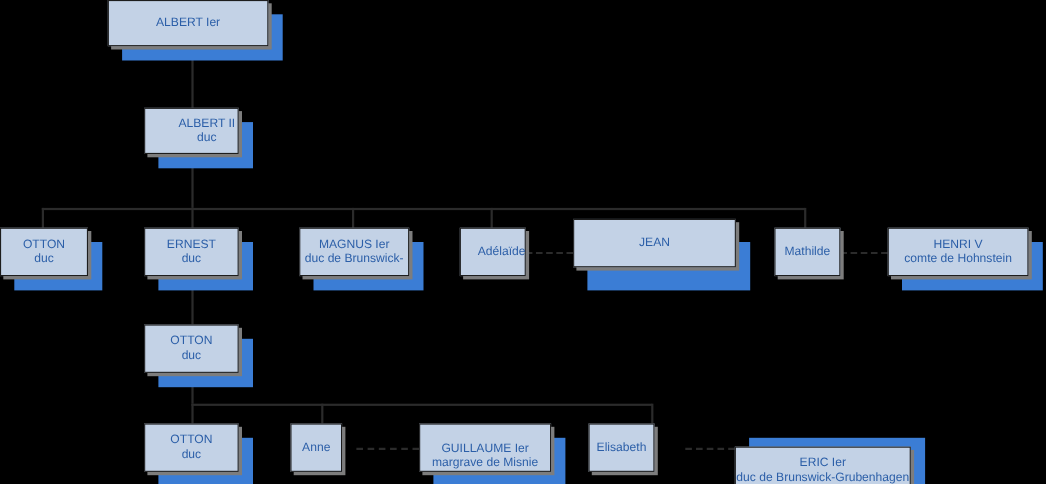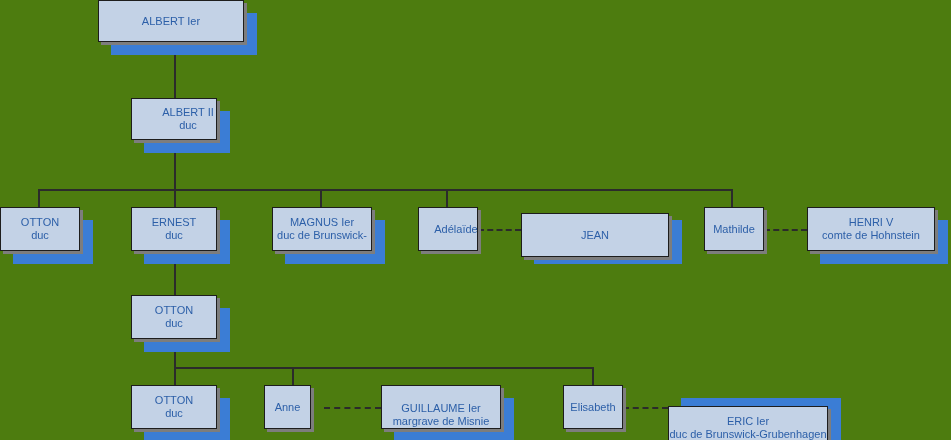--- a/index.html
+++ b/index.html
@@ -7,21 +7,21 @@
     padding: 0;
     background: #ffffff;
   }
   body {
     font-family: "Liberation Sans", sans-serif;
   }
   #canvas {
     position: relative;
     width: 951px;
     height: 440px;
-    background: #4d7c0f;
+    background: #000000;
     overflow: hidden;
   }
 
   
   .line {
     position: absolute;
     background: #2b2b2b;
   }
   .line.v { width: 2px; }
   .line.h { height: 2px; }
@@ -114,21 +114,21 @@
         <span class="l1">ERNEST</span>
         <span class="l2">duc</span>
       </div>
       <div class="node" style="left: 272px; top: 207px; width: 100px; height: 44px;">
         <span class="l1">MAGNUS Ier</span>
         <span class="l2">duc de Brunswick-</span>
       </div>
       <div class="node" style="left: 418px; top: 207px; width: 60px; height: 44px; padding-left: 16px;">
         <span class="l1">Adélaïde</span>
       </div>
-      <div class="node" style="left: 521px; top: 213px; width: 148px; height: 44px;">
+      <div class="node" style="left: 521px; top: 199px; width: 148px; height: 44px;">
         <span class="l1">JEAN</span>
       </div>
       <div class="node" style="left: 704px; top: 207px; width: 60px; height: 44px;">
         <span class="l1">Mathilde</span>
       </div>
       <div class="node" style="left: 807px; top: 207px; width: 128px; height: 44px;">
         <span class="l1">HENRI V</span>
         <span class="l2">comte de Hohnstein</span>
       </div>
       <div class="node" style="left: 131px; top: 295px; width: 86px; height: 44px;">
@@ -139,21 +139,21 @@
         <span class="l1">OTTON</span>
         <span class="l2">duc</span>
       </div>
       <div class="node" style="left: 264px; top: 385px; width: 47px; height: 44px;">
         <span class="l1">Anne</span>
       </div>
       <div class="node" style="left: 381px; top: 385px; width: 120px; height: 44px; justify-content: flex-end;">
         <span class="l1">GUILLAUME Ier</span>
         <span class="l2">margrave de Misnie</span>
       </div>
-      <div class="node" style="left: 563px; top: 385px; width: 60px; height: 44px;">
+      <div class="node" style="left: 535px; top: 385px; width: 60px; height: 44px;">
         <span class="l1">Elisabeth</span>
       </div>
       <div class="node" style="left: 668px; top: 406px; width: 160px; height: 44px;">
         <span class="l1">ERIC Ier</span>
         <span class="l2">duc de Brunswick-Grubenhagen</span>
       </div>
     </div>
 </div>
 
 </body></html>

